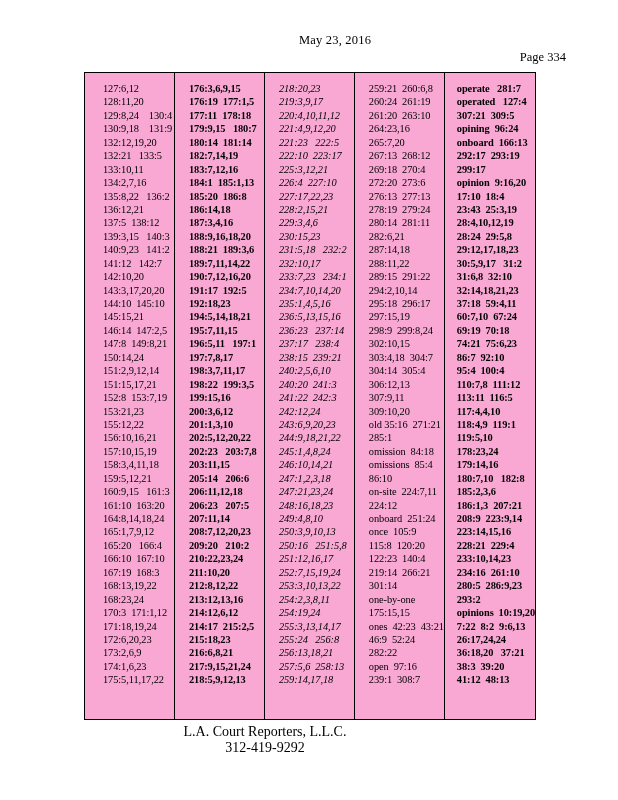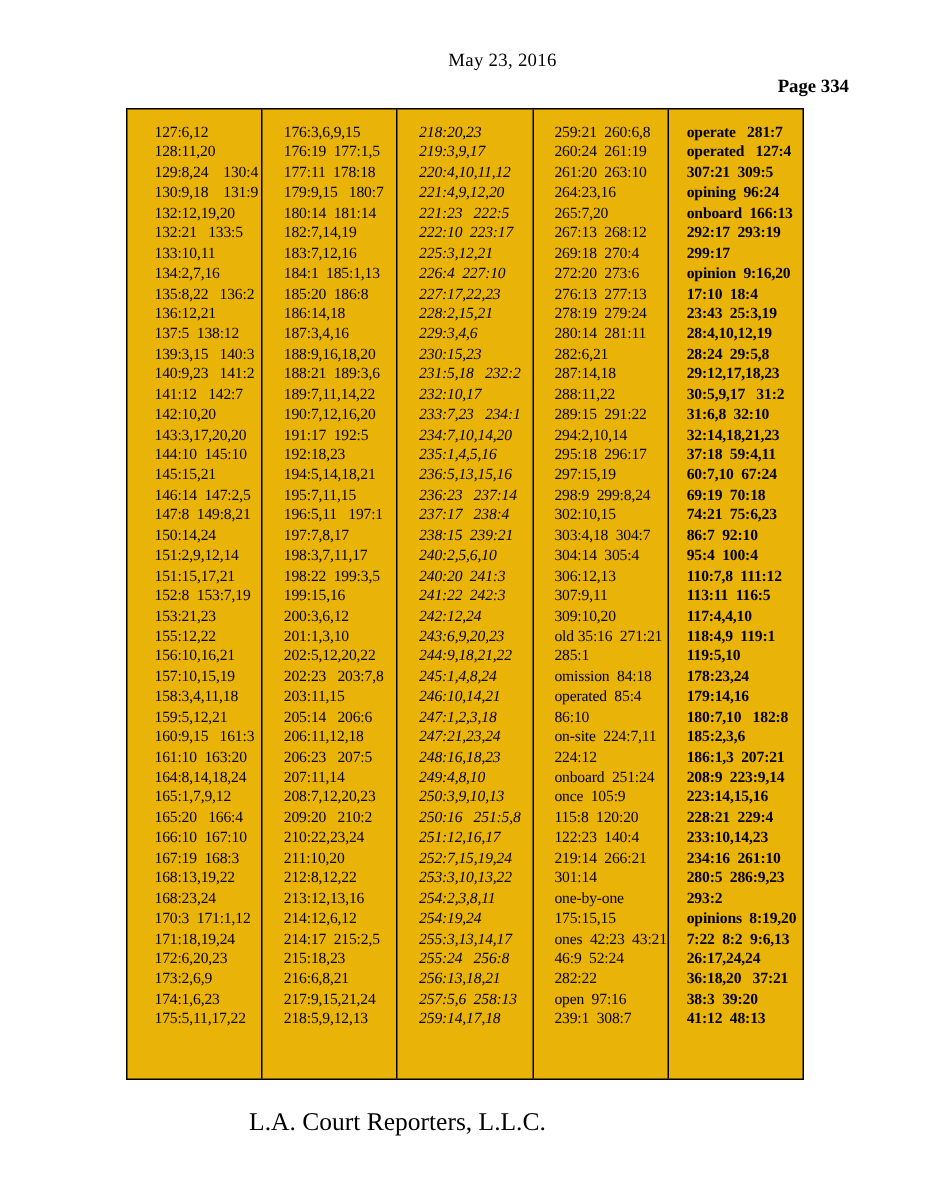--- a/index.html
+++ b/index.html
@@ -29,32 +29,32 @@
     text-align: center;
     font-size: 12.5px;
     letter-spacing: 0.2px;
     padding-left: 26px;
   }
   .page-number {
     position: absolute;
     top: 50px;
     right: 52px;
     font-size: 12.5px;
-    font-weight: bold;
+    font-weight: normal;
   }
   .index-table {
     position: absolute;
     top: 72px;
     left: 84px;
     width: 452px;
     height: 648px;
     border: 1px solid #000000;
     box-sizing: border-box;
     display: flex;
-    background: #eab308;
+    background: #f9a8d4;
   }
   .index-col {
     flex: 1 1 0;
     padding: 9px 0 0 0;
     box-sizing: border-box;
     border-right: 1px solid #000000;
     display: flex;
     flex-direction: column;
     align-items: flex-start;
   }
@@ -62,31 +62,31 @@
     border-right: none;
   }
   .index-col .entry {
     font-size: 10.4px;
     line-height: 13.44px;
     white-space: pre;
     padding-left: 14px;
     letter-spacing: -0.1px;
   }
   .col-1 .entry { padding-left: 18px; }
-  .col-2 .entry { padding-left: 14px; }
+  .col-2 .entry { padding-left: 14px; font-weight: bold; }
   .col-3 .entry { padding-left: 14px; font-style: italic; }
   .col-4 .entry { padding-left: 14px; }
   .col-5 .entry { padding-left: 12px; font-weight: bold; }
   .footer {
     position: absolute;
     bottom: 44px;
     left: 0;
     width: 530px;
     text-align: center;
-    font-size: 17px;
+    font-size: 14px;
     line-height: 16px;
   }
   .footer div { display: block; }
 </style>
 </head>
 <body>
 
 <div class="page">
 
   <div class="doc-date">May 23, 2016</div>
@@ -257,21 +257,21 @@
         <div class="entry">298:9  299:8,24</div>
         <div class="entry">302:10,15</div>
         <div class="entry">303:4,18  304:7</div>
         <div class="entry">304:14  305:4</div>
         <div class="entry">306:12,13</div>
         <div class="entry">307:9,11</div>
         <div class="entry">309:10,20</div>
         <div class="entry">old 35:16  271:21</div>
         <div class="entry">285:1</div>
         <div class="entry">omission  84:18</div>
-        <div class="entry">operated  85:4</div>
+        <div class="entry">omissions  85:4</div>
         <div class="entry">86:10</div>
         <div class="entry">on-site  224:7,11</div>
         <div class="entry">224:12</div>
         <div class="entry">onboard  251:24</div>
         <div class="entry">once  105:9</div>
         <div class="entry">115:8  120:20</div>
         <div class="entry">122:23  140:4</div>
         <div class="entry">219:14  266:21</div>
         <div class="entry">301:14</div>
         <div class="entry">one-by-one</div>
@@ -315,26 +315,27 @@
         <div class="entry">180:7,10   182:8</div>
         <div class="entry">185:2,3,6</div>
         <div class="entry">186:1,3  207:21</div>
         <div class="entry">208:9  223:9,14</div>
         <div class="entry">223:14,15,16</div>
         <div class="entry">228:21  229:4</div>
         <div class="entry">233:10,14,23</div>
         <div class="entry">234:16  261:10</div>
         <div class="entry">280:5  286:9,23</div>
         <div class="entry">293:2</div>
-        <div class="entry">opinions  8:19,20</div>
+        <div class="entry">opinions  10:19,20</div>
         <div class="entry">7:22  8:2  9:6,13</div>
         <div class="entry">26:17,24,24</div>
         <div class="entry">36:18,20   37:21</div>
         <div class="entry">38:3  39:20</div>
         <div class="entry">41:12  48:13</div>
       </div>
   </div>
 
   <div class="footer">
     <div>L.A. Court Reporters, L.L.C.</div>
+    <div>312-419-9292</div>
   </div>
 
 </div>
 
 </body></html>

